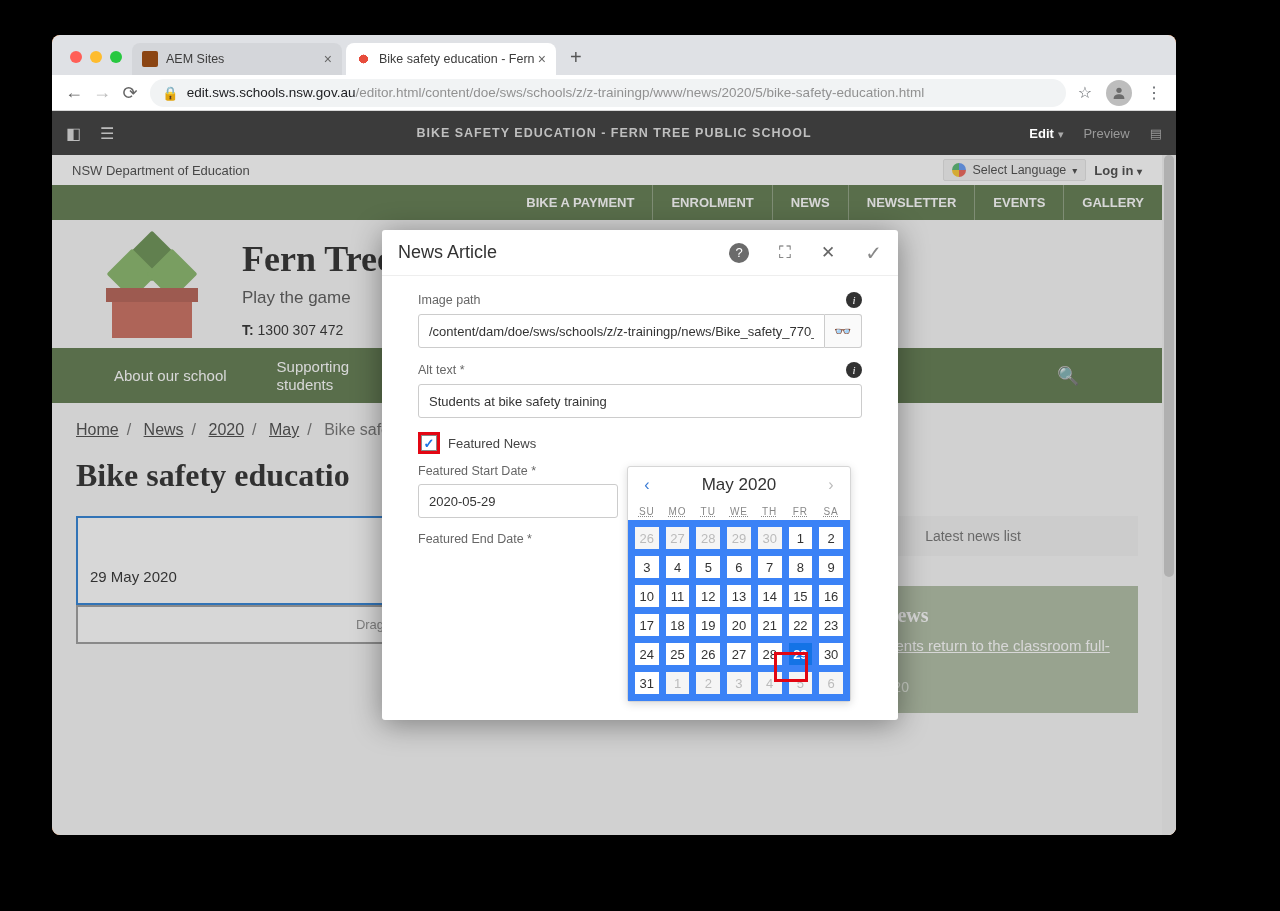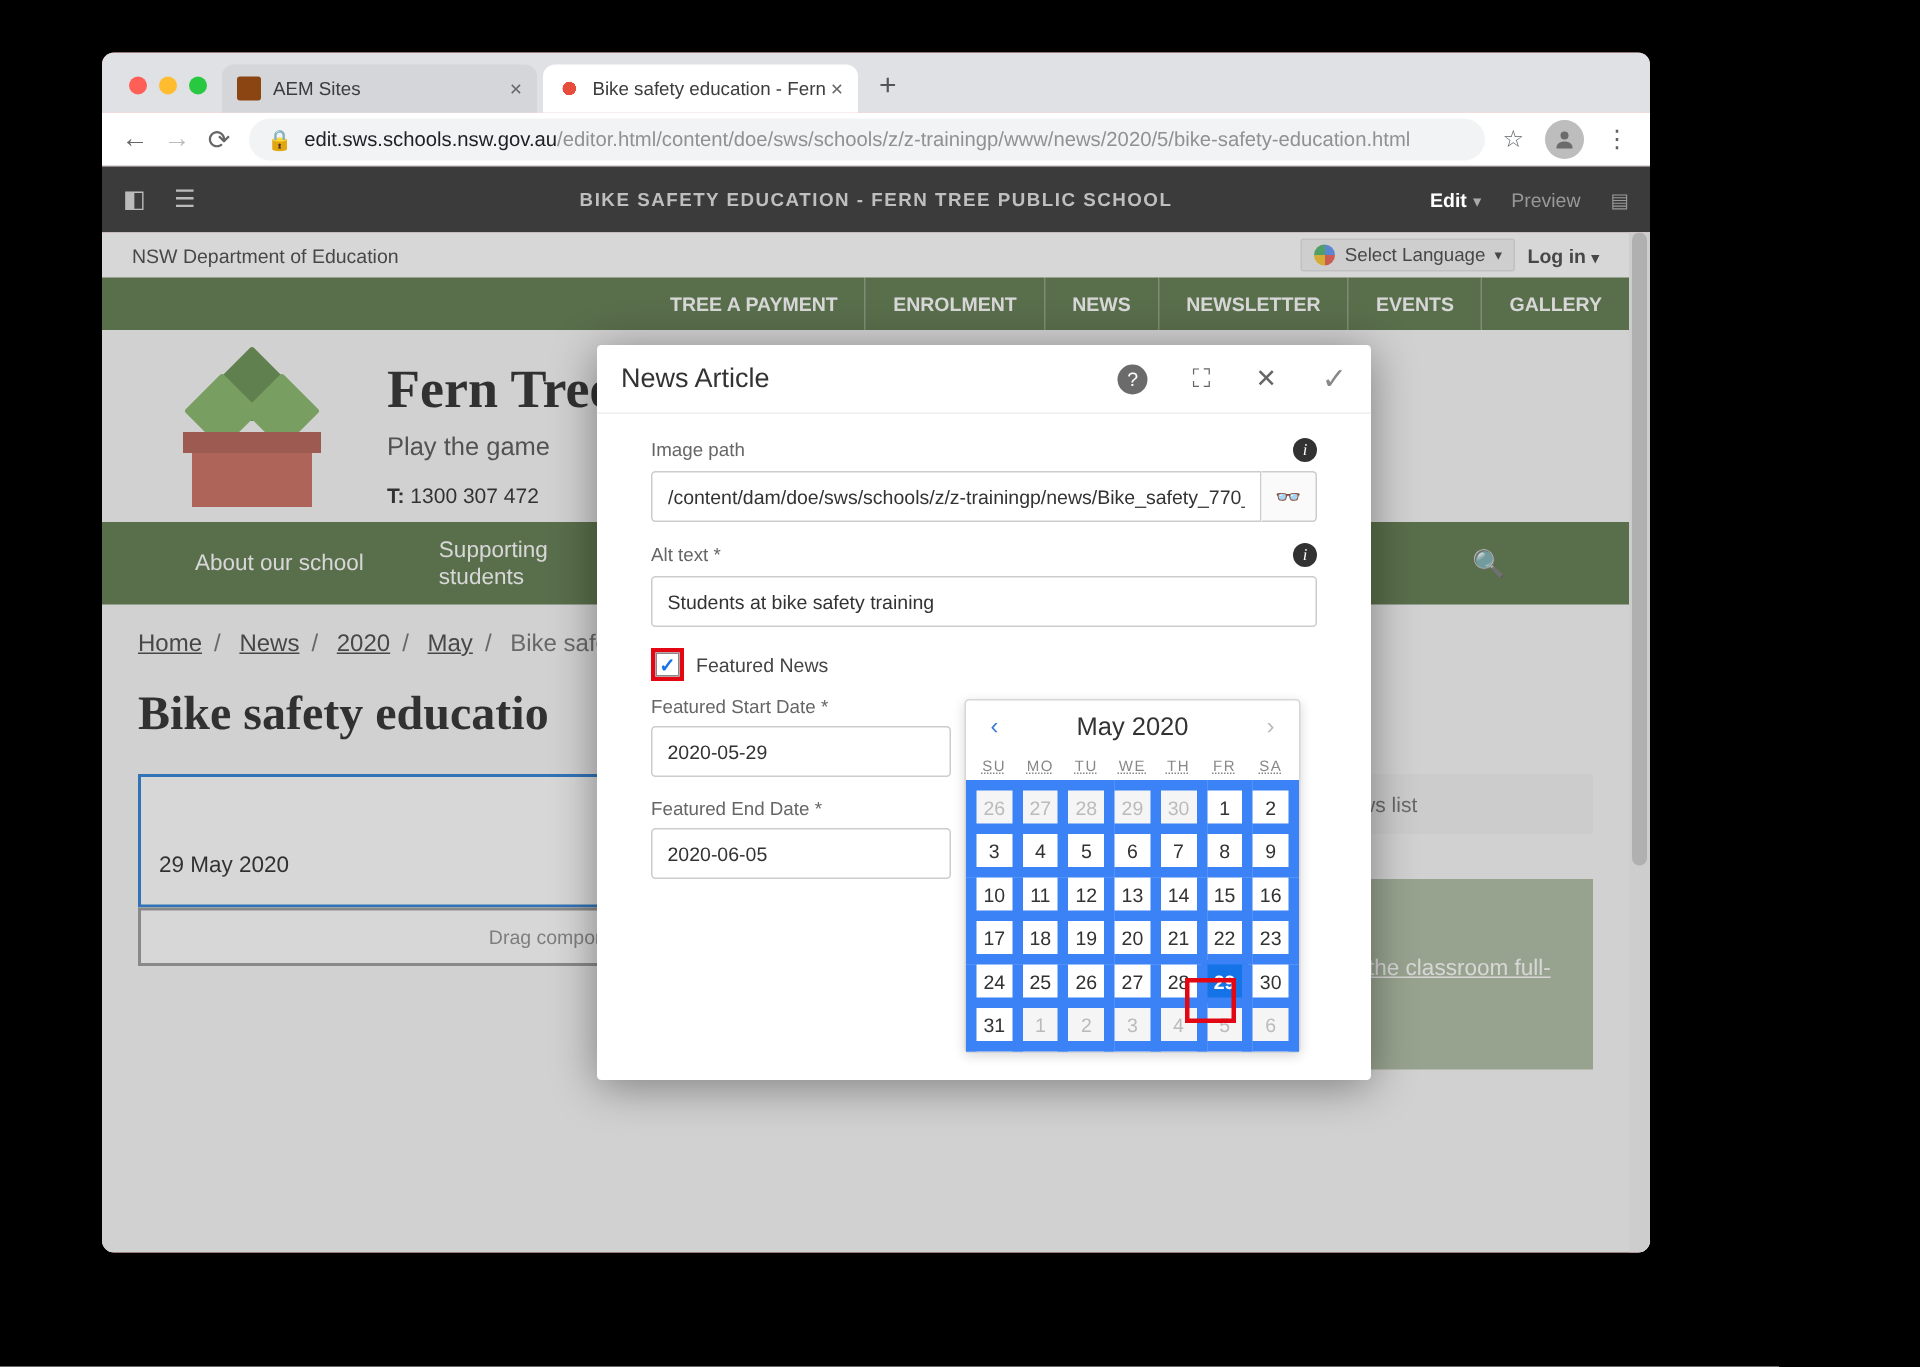--- a/index.html
+++ b/index.html
@@ -1,18 +1,18 @@
 <!DOCTYPE html>
 <html><head>
 <meta charset="utf-8">
 <style>
   * { box-sizing: border-box; margin: 0; padding: 0; }
   body { font-family: -apple-system, BlinkMacSystemFont, "Segoe UI", Arial, sans-serif; background: #000; width: 1280px; height: 911px; overflow: hidden; }
 
-  .frame { position: absolute; left: 68px; top: 35px; width: 1032px; height: 800px; background: #fca5a5; border-radius: 8px; overflow: hidden; box-shadow: 0 10px 40px rgba(0,0,0,0.5); }
+  .frame { position: absolute; left: 52px; top: 35px; width: 1124px; height: 800px; background: #f97316; border-radius: 8px; overflow: hidden; box-shadow: 0 10px 40px rgba(0,0,0,0.5); }
 
   
   .tabbar { height: 40px; background: #dfe1e5; display: flex; align-items: flex-end; padding-left: 8px; position: relative; }
   .traffic { display: flex; gap: 8px; align-items: center; padding: 0 10px 12px 10px; }
   .dot { width: 12px; height: 12px; border-radius: 50%; }
   .dot.red { background: #ff5f57; } .dot.yel { background: #febc2e; } .dot.grn { background: #28c840; }
   .tab { height: 32px; background: #d4d6da; border-radius: 8px 8px 0 0; display: flex; align-items: center; padding: 0 10px; font-size: 12.5px; color: #3c3c3c; width: 210px; margin-right: 4px; position: relative; }
   .tab.active { background: #fff; }
   .tab .favicon { width: 16px; height: 16px; margin-right: 8px; border-radius: 2px; background: #8b4513; display:inline-block; }
   .tab.active .favicon { background: radial-gradient(circle,#e74c3c 40%, #fff 42%); }
@@ -177,21 +177,21 @@
         <div class="lang">
           <div class="langbox">
             <span class="gicon"></span>
             <span>Select Language</span>
               <span style="font-size:10px;">▾</span>
           </div>
           <span style="font-weight:bold;"><span>Log in</span> <span style="font-size:10px;">▾</span></span>
         </div>
       </div>
       <div class="greennav">
-        <div class="nitem" style="border-left:none;">TREE A PAYMENT</div>
+        <div class="nitem" style="border-left:none;">BIKE A PAYMENT</div>
         <div class="nitem">ENROLMENT</div>
         <div class="nitem">NEWS</div>
         <div class="nitem">NEWSLETTER</div>
         <div class="nitem">EVENTS</div>
         <div class="nitem">GALLERY</div>
       </div>
       <div class="hero">
         <div class="plant">
           <div class="leaf l1"></div>
             <div class="leaf l2"></div>
@@ -277,21 +277,20 @@
       </div>
 
       <div class="fld-label" style="margin-top:10px;">
           <span>Featured Start Date *</span>
         </div>
       <input class="txt short" value="2020-05-29" style="">
 
       <div class="fld-label" style="margin-top:14px;">
           <span>Featured End Date *</span>
         </div>
-      <input class="txt short" value="2020-06-05" style="">
 
       
       <div class="cal">
         <div class="cal-head">
           <span class="cal-nav">‹</span>
           <span class="cal-title">May 2020</span>
           <span class="cal-nav dim">›</span>
         </div>
         <table>
           <thead>

